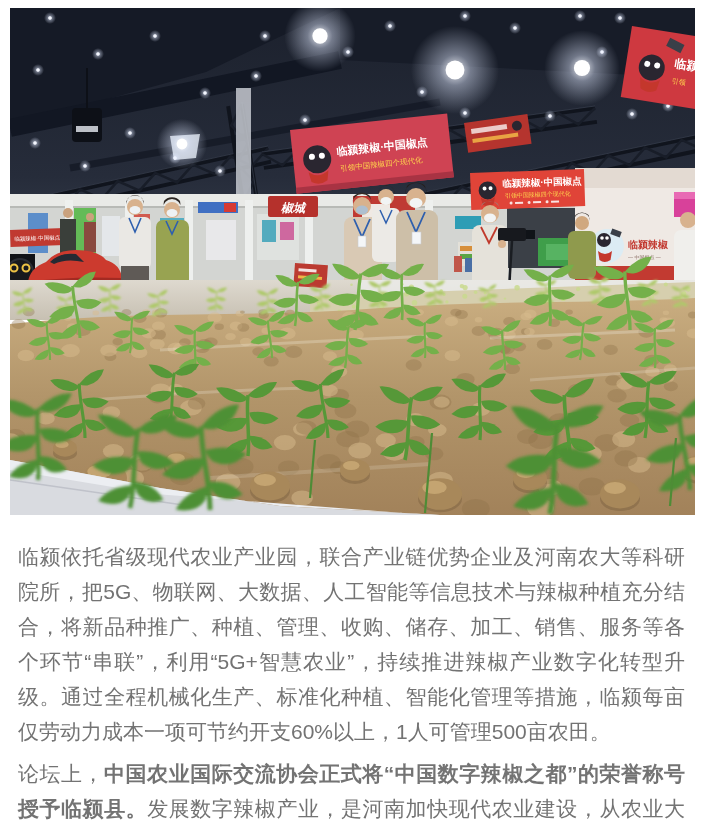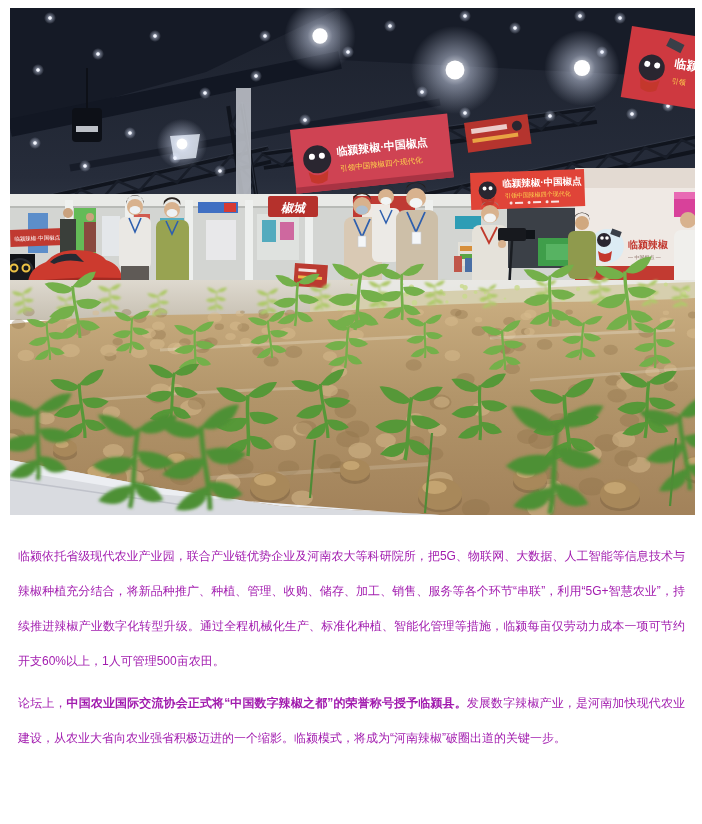--- a/index.html
+++ b/index.html
@@ -1,21 +1,21 @@
 <!DOCTYPE html>
 <html><head>
 <meta charset="utf-8">
 <style>
   html,body{margin:0;padding:0;}
   body{font-family:"Liberation Sans","DejaVu Sans",sans-serif;background:#ffffff;}
   .page{position:relative;width:702px;height:824px;background:#fff;overflow:hidden;}
   .photo{position:absolute;left:10px;top:8px;width:685px;height:507px;margin:0;padding:0;}
   .photo svg{display:block;width:100%;height:100%;}
   .content{position:absolute;left:18px;top:515px;width:667px;}
-  .content p{margin:24px 0 0 0;font-size:12px;line-height:35px;color:#a21caf;
+  .content p{margin:24px 0 0 0;font-size:21px;line-height:35px;color:#737373;
              text-align:justify;text-justify:inter-ideograph;word-break:break-all;}
   .content p + p{margin-top:7px;}
   .content .seg-bold{font-weight:bold;}
   text{font-family:"Liberation Sans","DejaVu Sans",sans-serif;}
   .script-sign{font-family:"Liberation Serif","DejaVu Serif",serif;font-style:italic;font-weight:bold;}
 </style>
 </head>
 <body>
 
 <div class="page">

